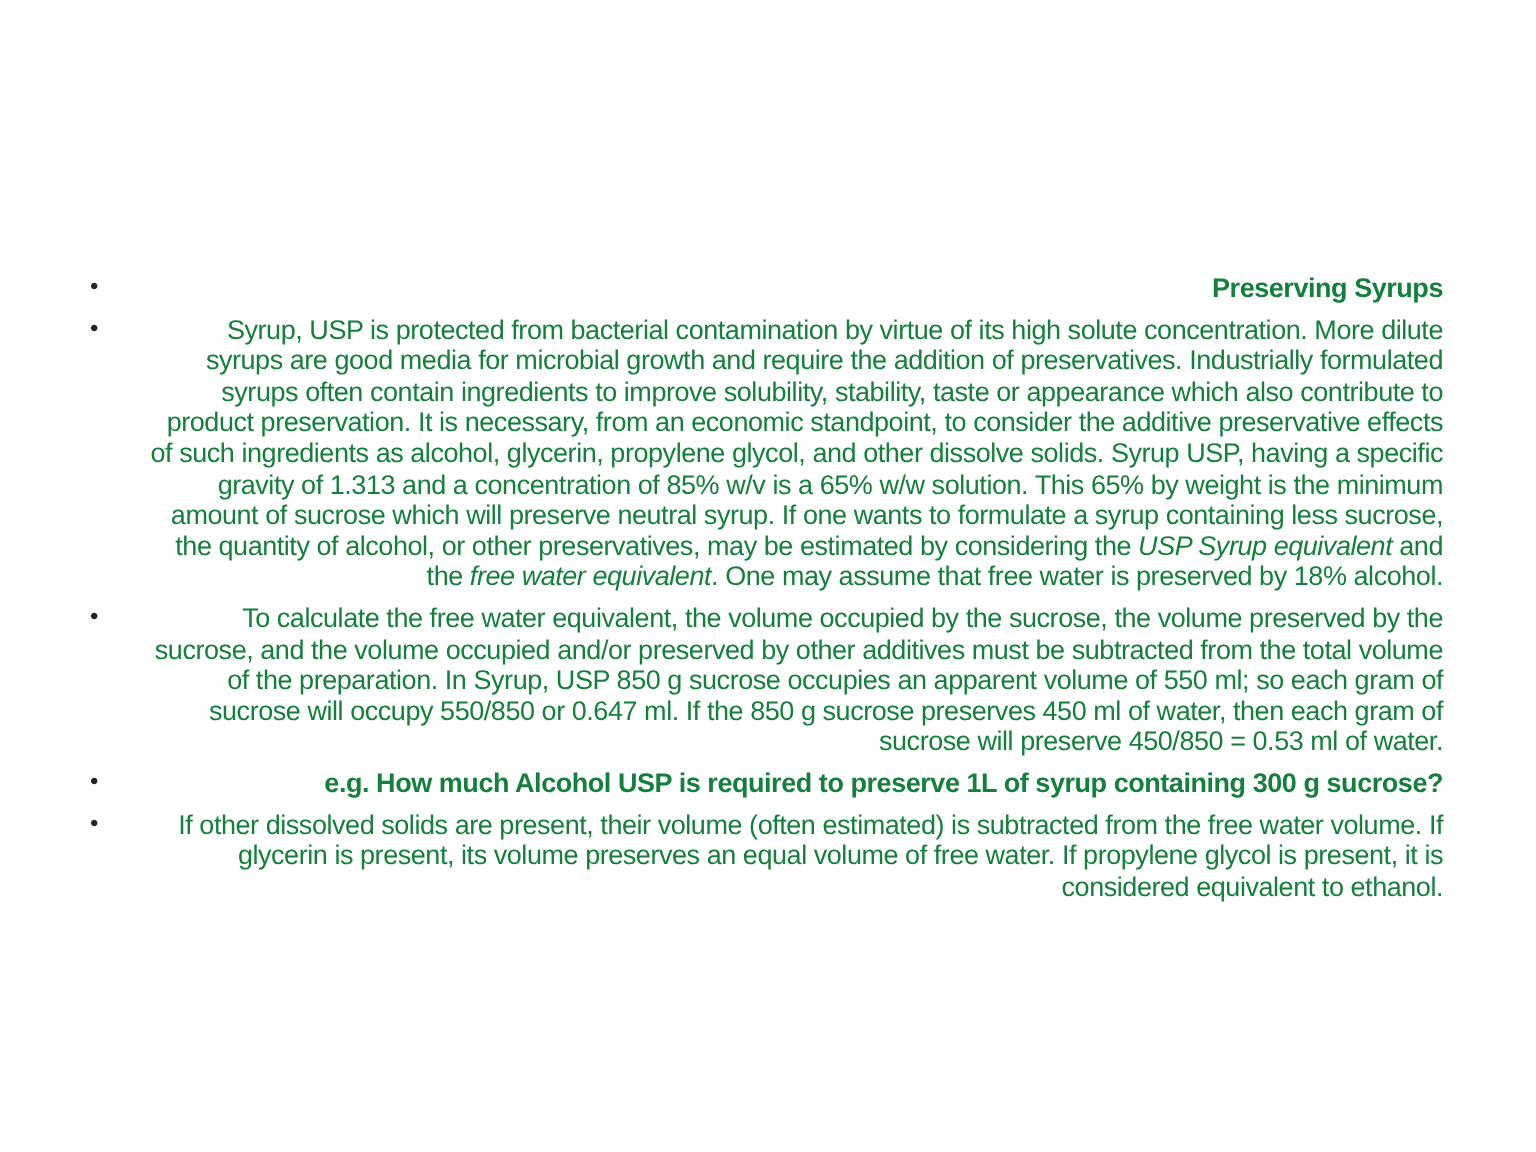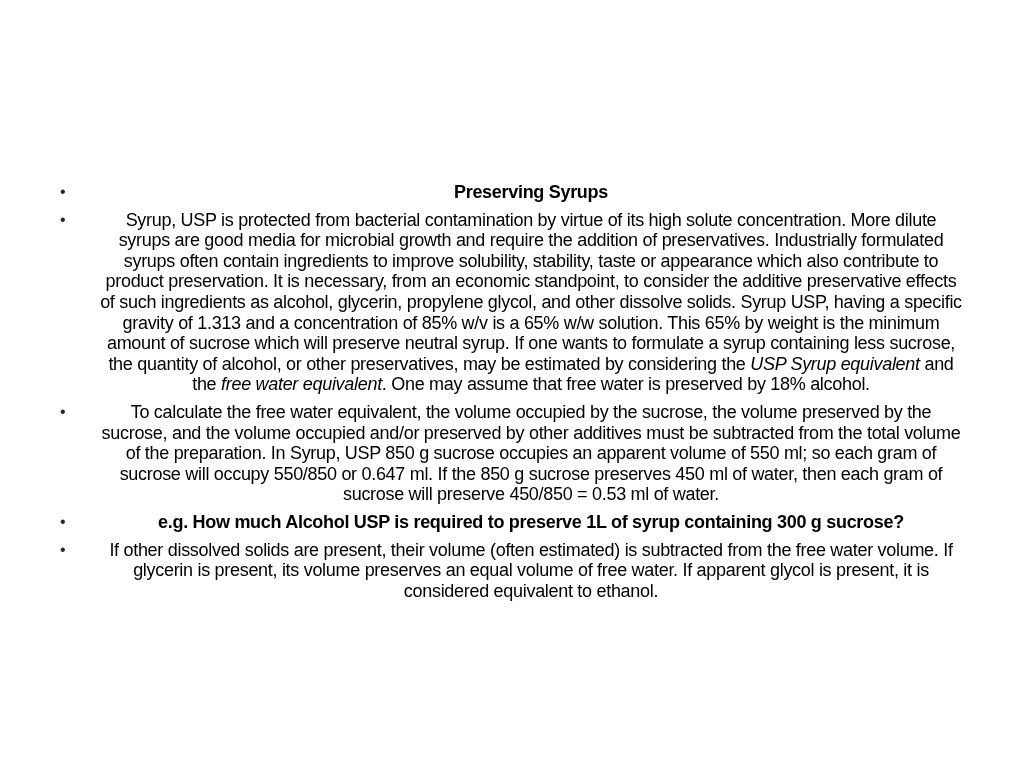--- a/index.html
+++ b/index.html
@@ -17,21 +17,21 @@
     display:flex;align-items:flex-start;margin-bottom:7px;
   }
   .bullet-marker{
     flex:0 0 40px;width:40px;
     font-size:16px;line-height:20.6px;color:#262626;
     user-select:none;
   }
   .bullet-text{
     flex:1;
     font-size:18px;line-height:20.6px;letter-spacing:-0.3px;
-    color:#000000;text-align:center;
+    color:#15803d;text-align:right;
   }
 </style>
 </head>
 <body>
 
 <div class="slide">
   <div class="content">
 
     <div class="bullet-item">
       <span class="bullet-marker">•</span>
@@ -48,17 +48,17 @@
       <span class="bullet-text"><span>To calculate the free water equivalent, the volume occupied by the sucrose, the volume preserved by the sucrose, and the volume occupied and/or preserved by other additives must be subtracted from the total volume of the preparation. In Syrup, USP 850 g sucrose occupies an apparent volume of 550 ml; so each gram of sucrose will occupy 550/850 or 0.647 ml. If the 850 g sucrose preserves 450 ml of water, then each gram of sucrose will preserve 450/850 = 0.53 ml of water.</span></span>
     </div>
 
     <div class="bullet-item">
       <span class="bullet-marker">•</span>
       <span class="bullet-text"><span style="font-weight: 700;">e.g. How much Alcohol USP is required to preserve 1L of syrup containing 300 g sucrose?</span></span>
     </div>
 
     <div class="bullet-item">
       <span class="bullet-marker">•</span>
-      <span class="bullet-text"><span>If other dissolved solids are present, their volume (often estimated) is subtracted from the free water volume. If glycerin is present, its volume preserves an equal volume of free water. If apparent glycol is present, it is considered equivalent to ethanol.</span></span>
+      <span class="bullet-text"><span>If other dissolved solids are present, their volume (often estimated) is subtracted from the free water volume. If glycerin is present, its volume preserves an equal volume of free water. If propylene glycol is present, it is considered equivalent to ethanol.</span></span>
     </div>
 
   </div>
 </div>
 
 </body></html>

